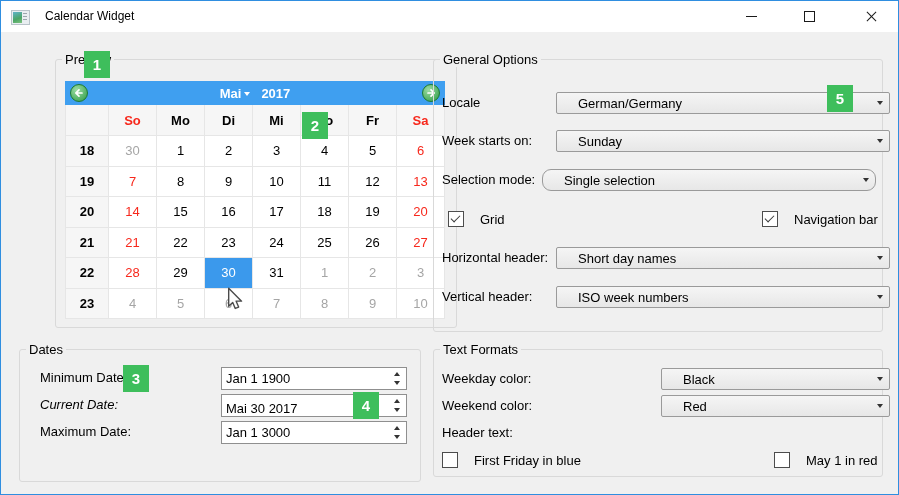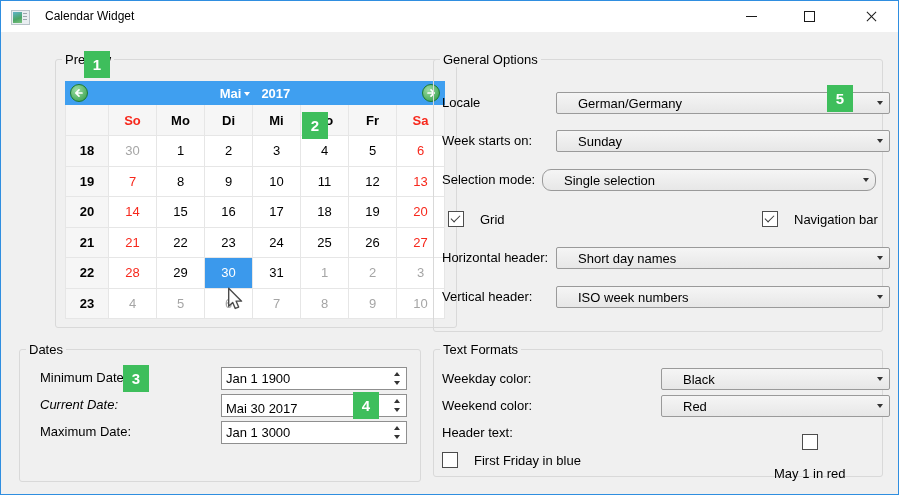--- a/index.html
+++ b/index.html
@@ -265,21 +265,21 @@
       <span>Red</span>
       <div class="combo-arrow"></div>
     </div>
 
     <div class="form-label" style="left:8px;top:72px;">Header text:</div>
 
     <div class="check-row" style="left:8px;top:102px;">
       <div class="checkbox"></div>
       <span>First Friday in blue</span>
     </div>
-    <div class="check-row" style="left:340px;top:84px;flex-direction:column;">
+    <div class="check-row" style="left:340px;top:102px;">
       <div class="checkbox"></div>
       <span>May 1 in red</span>
     </div>
   </div>
 
   <div class="badge b1">1</div>
   <div class="badge b2">2</div>
   <div class="badge b3">3</div>
   <div class="badge b4">4</div>
   <div class="badge b5">5</div>

